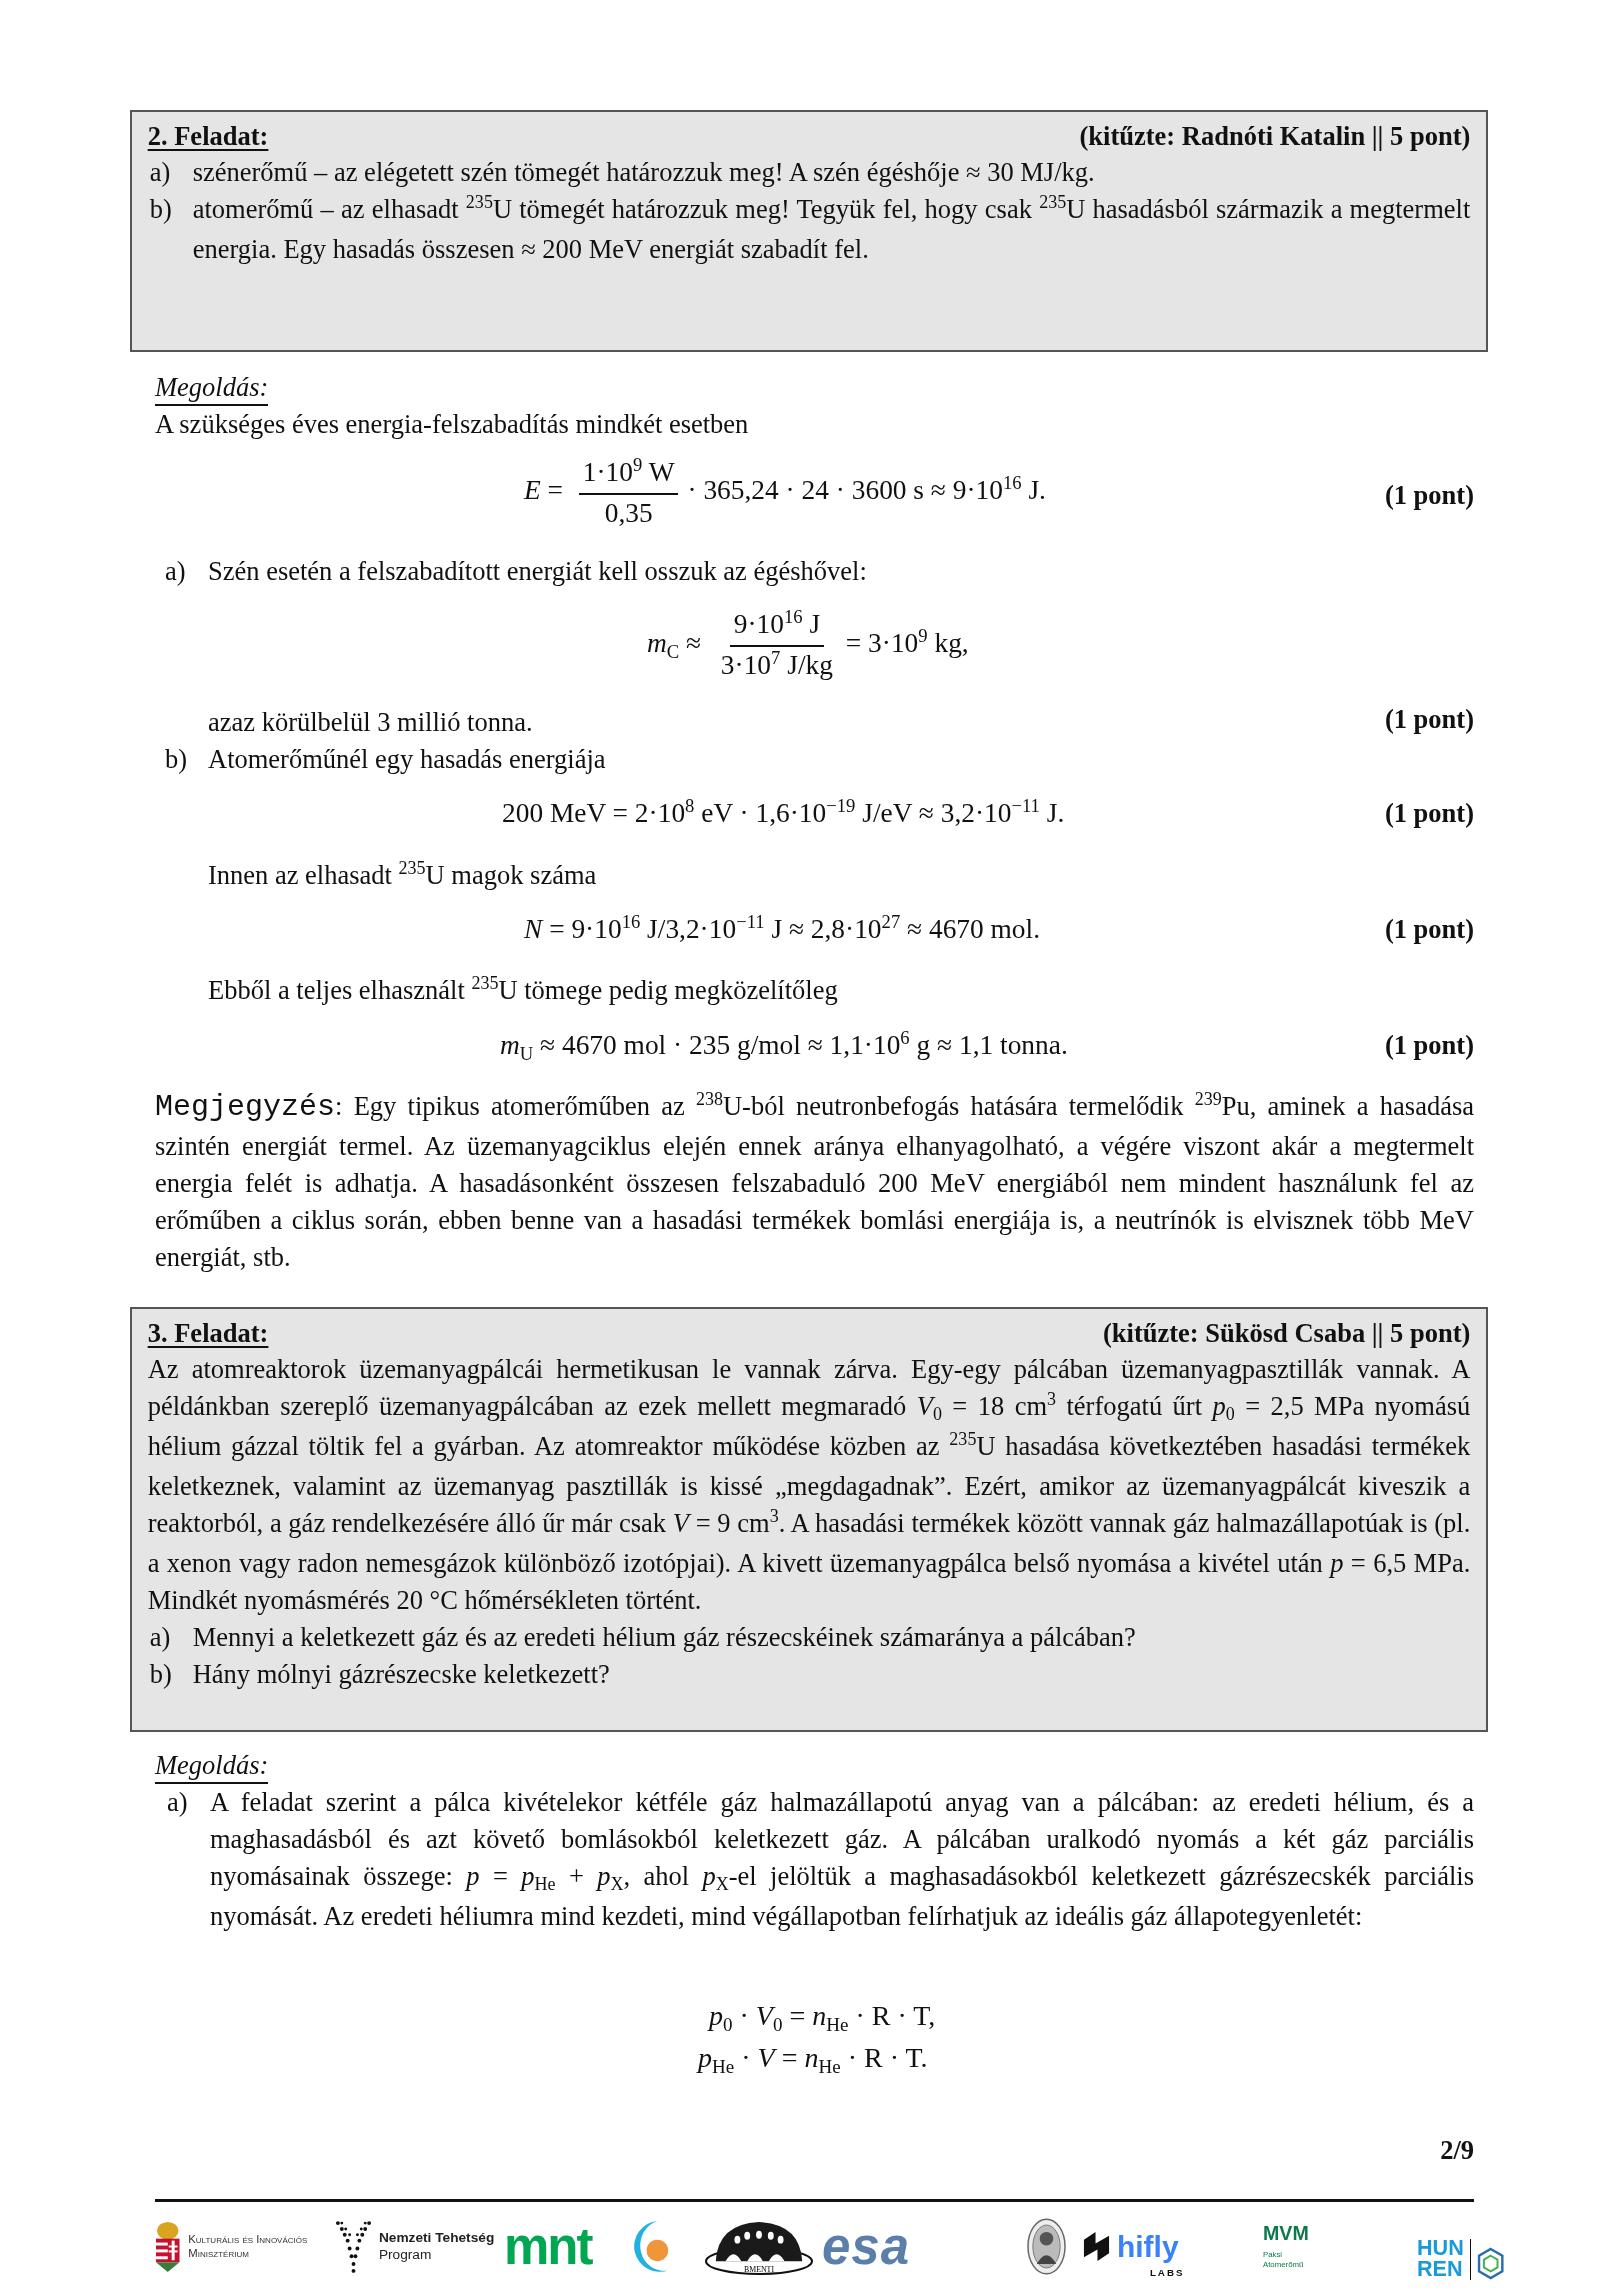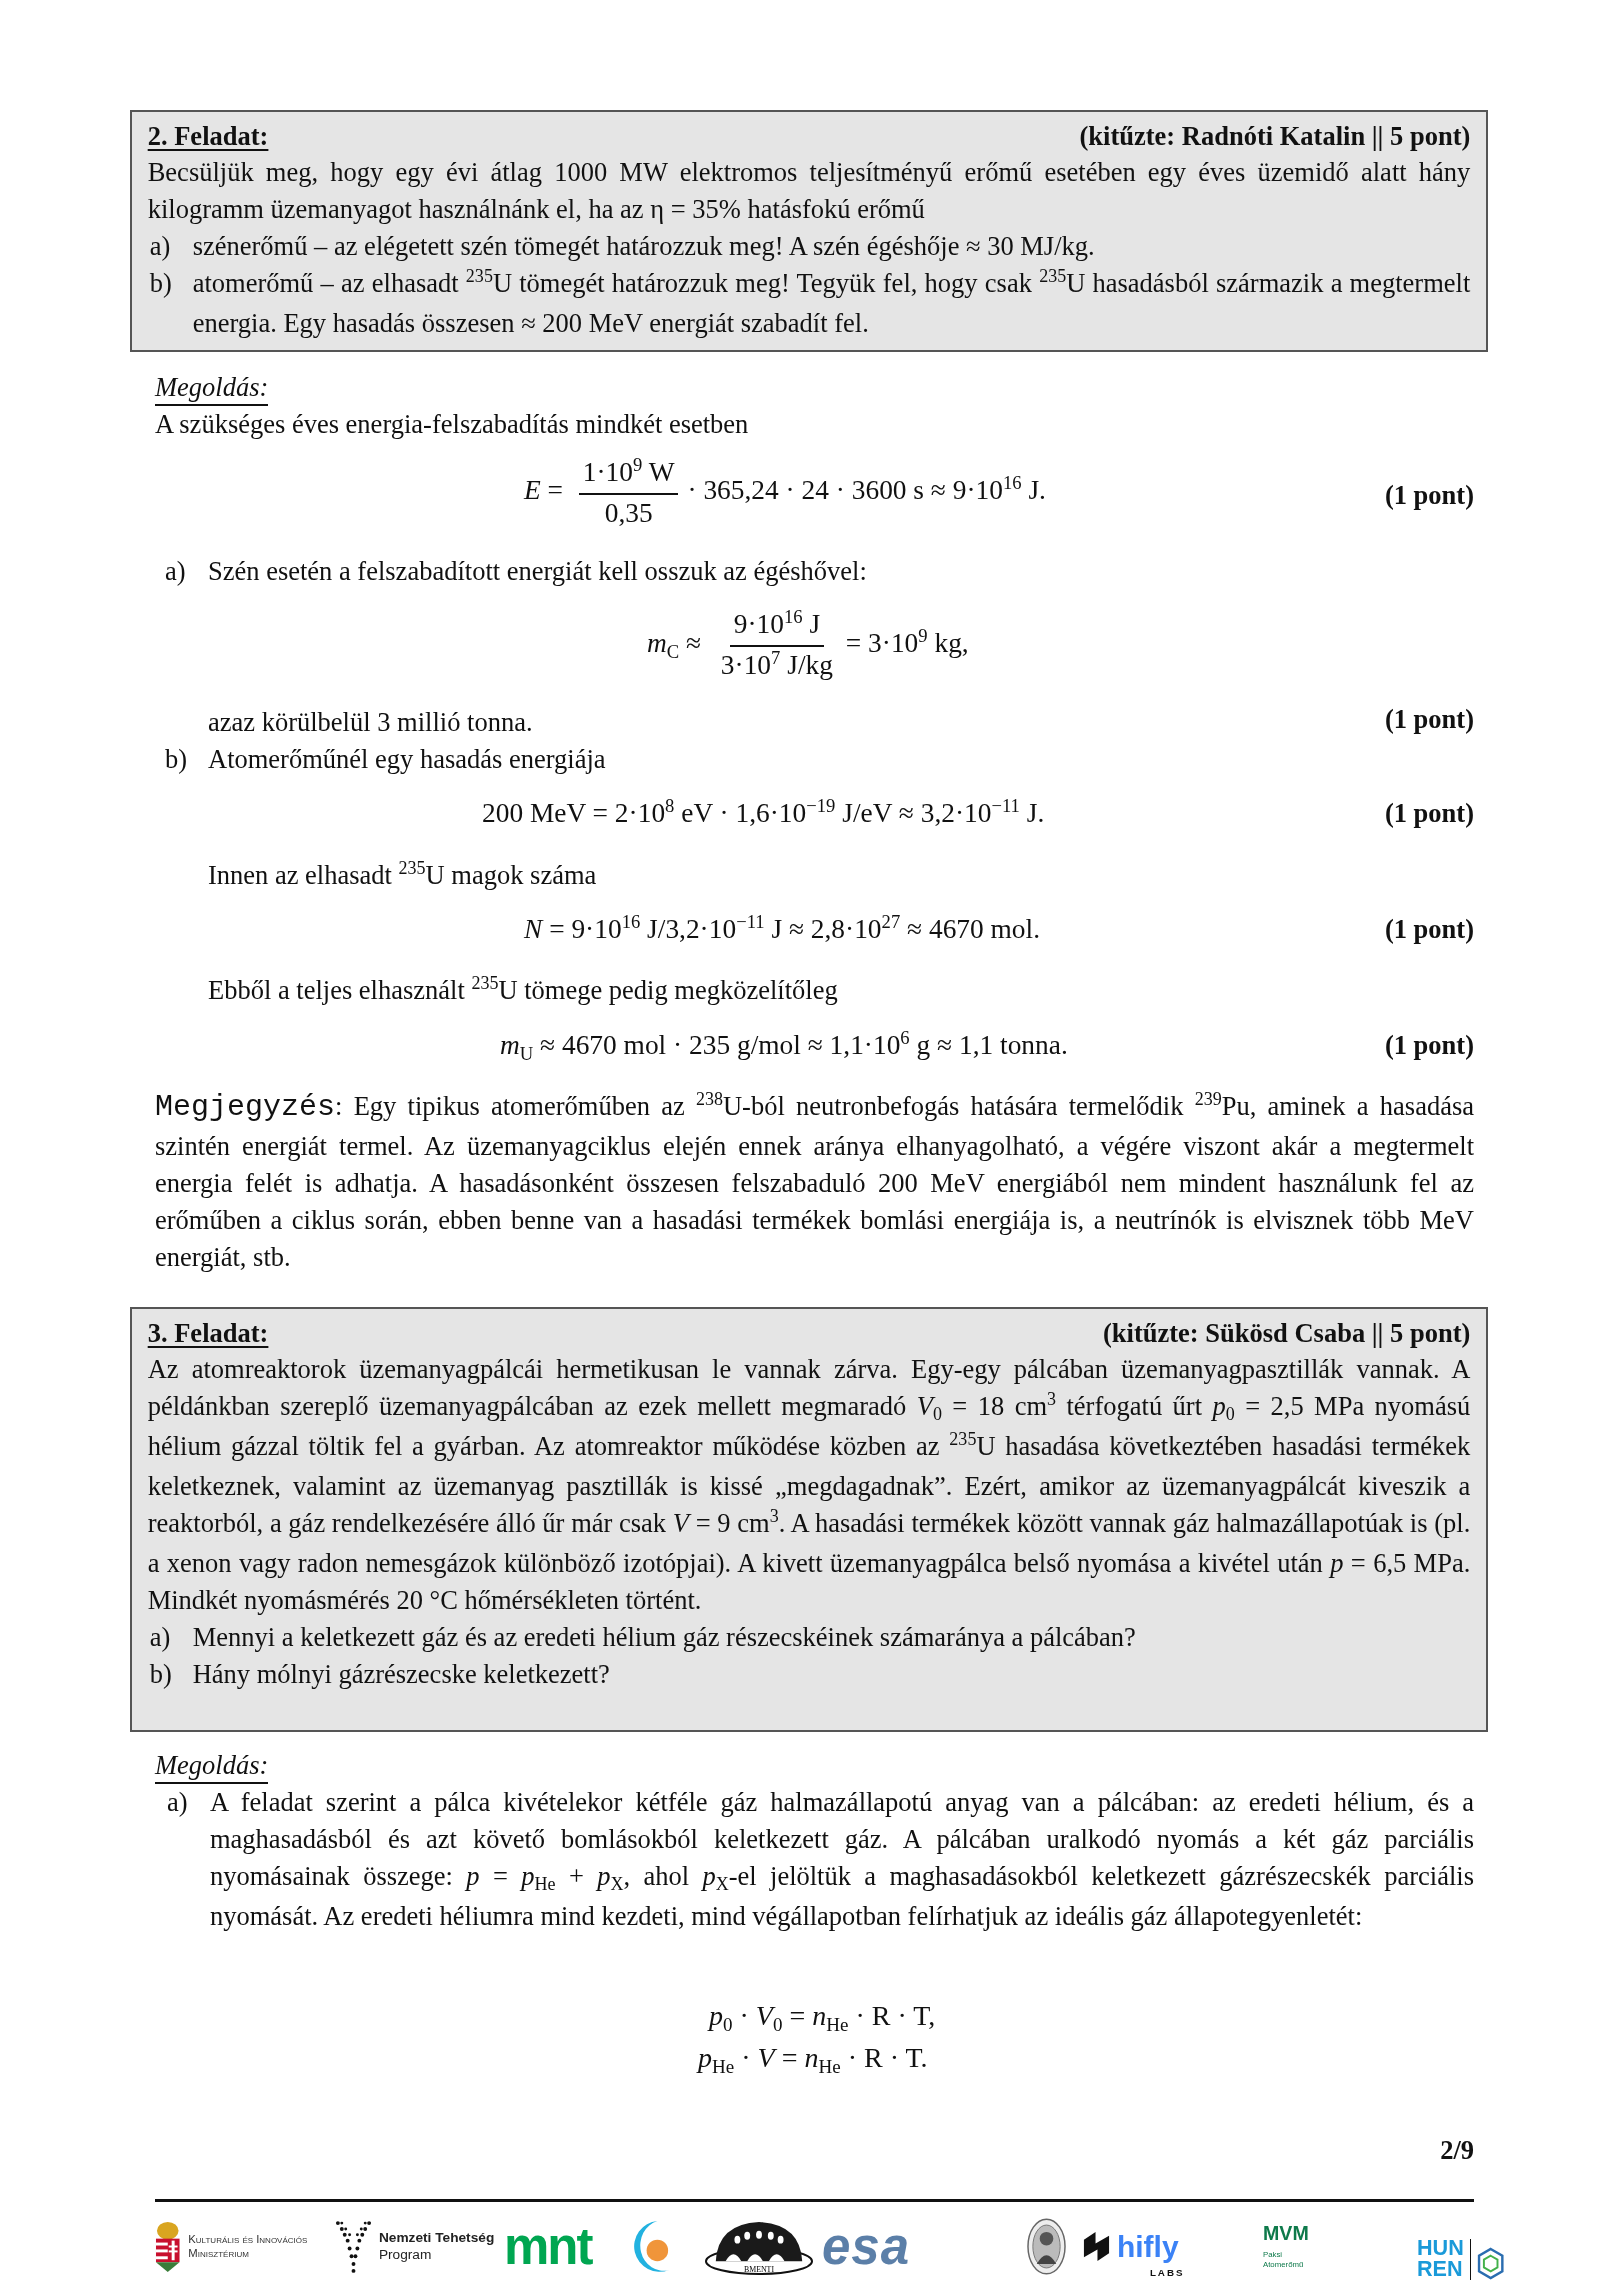--- a/index.html
+++ b/index.html
@@ -32,21 +32,20 @@
   .sans { font-family: "Liberation Sans", "DejaVu Sans", sans-serif; }
 </style>
 </head>
 <body>
 
 <div class="box" style="top:110px; height:242px;">
   <div class="hdr">
     <span class="title">2. Feladat:</span>
     <span>(kitűzte: Radnóti Katalin || 5 pont)</span>
   </div>
-  <p>Becsüljük meg, hogy egy évi átlag 1000 MW elektromos teljesítményű erőmű esetében egy éves üzemidő alatt hány kilogramm üzemanyagot használnánk el, ha az η = 35% hatásfokú erőmű</p>
   <div class="item">
     <span class="lbl">a)</span>
     <span class="txt">szénerőmű – az elégetett szén tömegét határozzuk meg! A szén égéshője ≈ 30 MJ/kg.</span>
   </div>
   <div class="item">
     <span class="lbl">b)</span>
     <span class="txt"><span>atomerőmű – az elhasadt </span><sup>235</sup><span>U tömegét határozzuk meg! Tegyük fel, hogy csak </span><sup>235</sup><span>U hasadásból származik a megtermelt energia. Egy hasadás összesen ≈ 200 MeV energiát szabadít fel.</span></span>
   </div>
 </div>
 
@@ -76,21 +75,21 @@
     </span><span>= 3·10</span><sup>9</sup><span> kg,</span>
 </div>
 
 <div class="abs-line" style="top:704px; left:208px;">azaz körülbelül 3 millió tonna.</div>
 <div class="pt" style="top:704px;">(1 pont)</div>
 
 <div class="abs-line" style="top:741px; left:165px;">
   <span style="display:inline-block;width:43px;">b)</span><span>Atomerőműnél egy hasadás energiája</span>
 </div>
 
-<div class="eq" style="left:482px; top:798px;">
+<div class="eq" style="left:502px; top:798px;">
   <span>200 MeV = 2·10</span><sup>8</sup><span> eV · 1,6·10</span><sup>−19</sup><span> J/eV ≈ 3,2·10</span><sup>−11</sup><span> J.</span>
 </div>
 <div class="pt" style="top:798px;">(1 pont)</div>
 
 <div class="abs-line" style="top:857px; left:208px;">
   <span>Innen az elhasadt </span><sup>235</sup><span>U magok száma</span>
 </div>
 
 <div class="eq" style="left:524px; top:914px;">
   <span class="i">N</span><span> = 9·10</span><sup>16</sup><span> J/3,2·10</span><sup>−11</sup><span> J ≈ 2,8·10</span><sup>27</sup><span> ≈ 4670 mol.</span>

